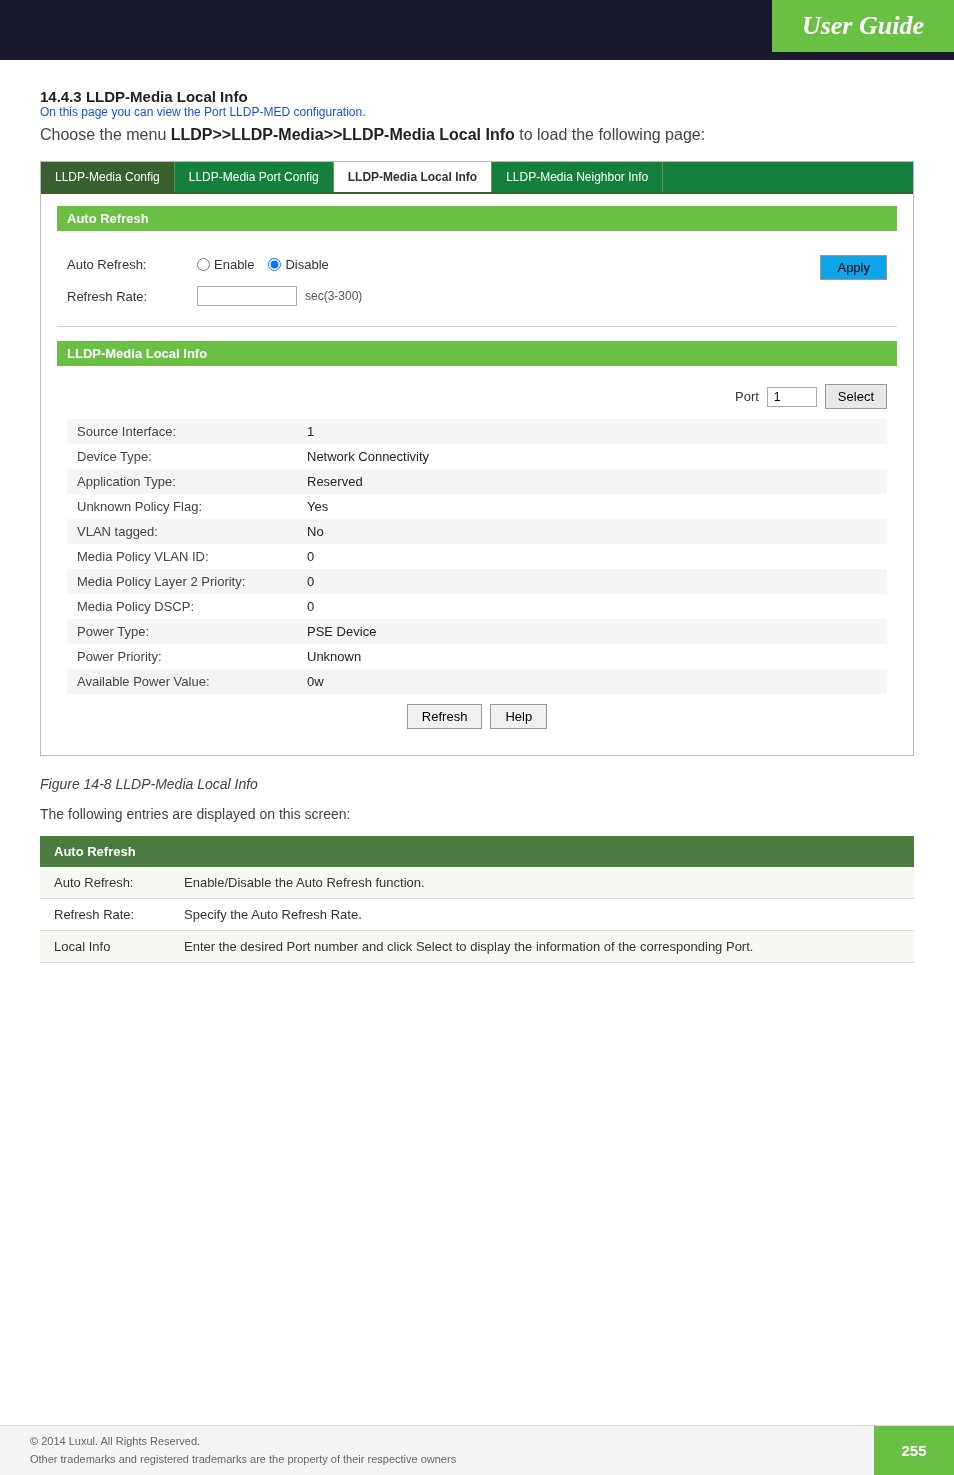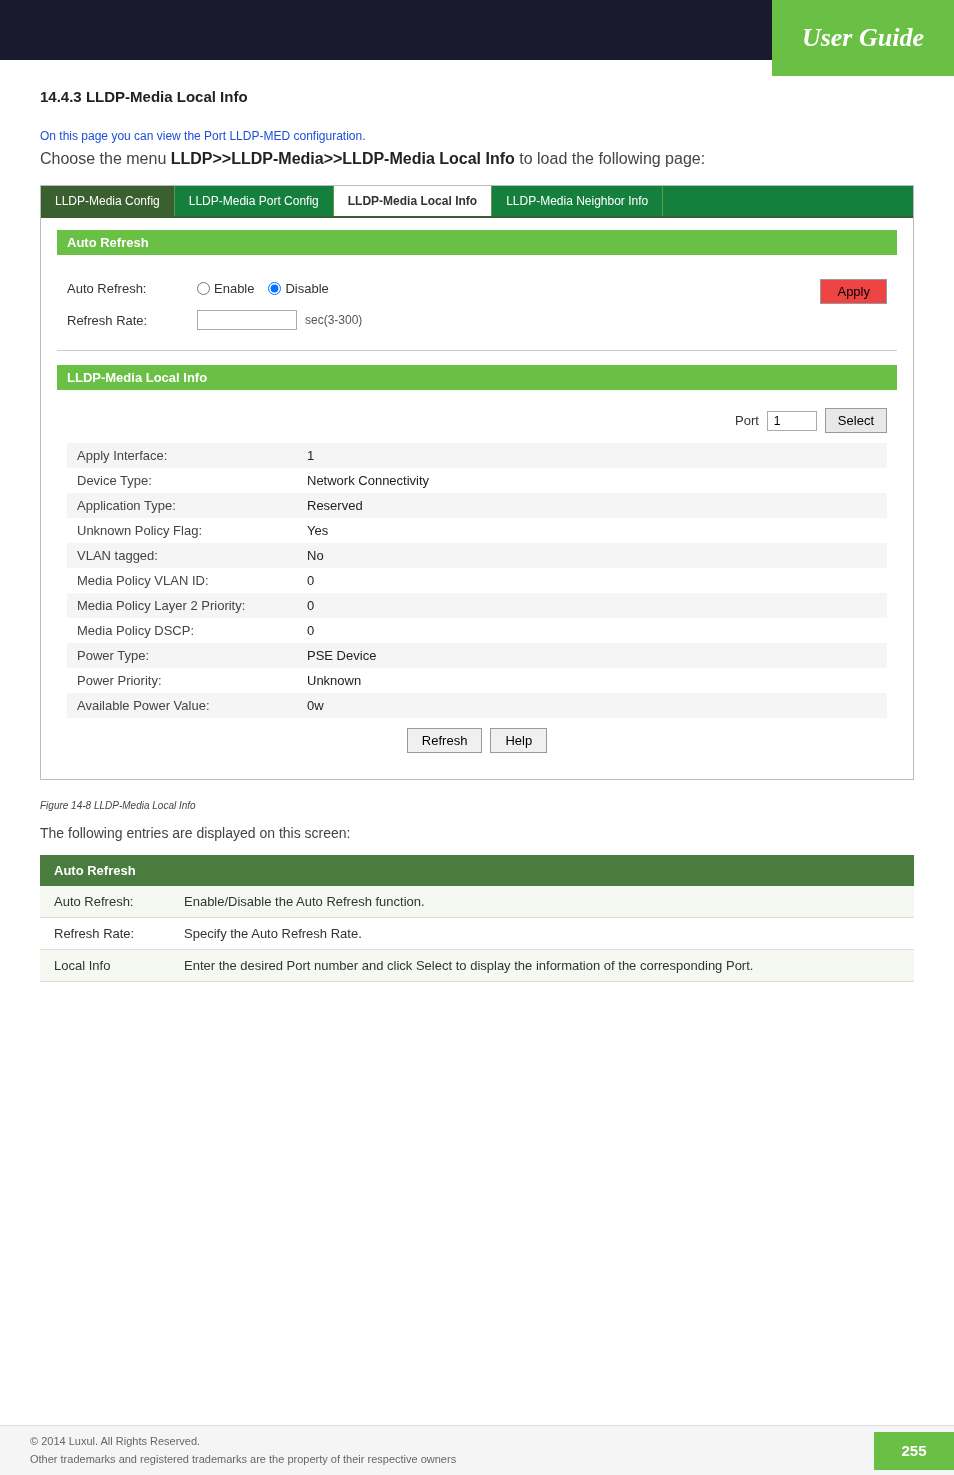--- a/index.html
+++ b/index.html
@@ -19,42 +19,42 @@
       height: 60px;
       width: 100%;
       position: relative;
     }
     .header-title-box {
       position: absolute;
       right: 0;
       top: 0;
       background: #6abf45;
       padding: 8px 30px;
-      height: 76px;
+      height: 52px;
       display: flex;
       align-items: center;
     }
     .header-title {
       color: #fff;
       font-size: 26px;
       font-style: italic;
       font-weight: bold;
       font-family: Georgia, serif;
     }
 
     
     .main-content {
       padding: 28px 40px 20px 40px;
     }
 
     .section-heading {
       font-size: 15px;
       font-weight: bold;
       color: #222;
-      margin-bottom: 24px;
+      margin-bottom: 0;
     }
     .section-desc {
       font-size: 12px;
       color: #1d4ed8;
       margin-bottom: 4px;
     }
     .section-nav-text {
       font-size: 16px;
       color: #444;
       margin-bottom: 14px;
@@ -149,21 +149,21 @@
       border: 1px solid #aaa;
       padding: 2px 6px;
       width: 100px;
       font-size: 12px;
     }
     .hint-text {
       font-size: 12px;
       color: #555;
     }
     .apply-btn {
-      background: #ef4444;
+      background: #0ea5e9;
       border: 1px solid #999;
       padding: 4px 16px;
       font-size: 13px;
       cursor: pointer;
       margin-left: auto;
     }
     .apply-row {
       display: flex;
       justify-content: flex-end;
       margin-top: 6px;
@@ -234,21 +234,21 @@
       background: #f0f0f0;
       border: 1px solid #999;
       padding: 4px 14px;
       font-size: 13px;
       cursor: pointer;
     }
 
     
     .figure-caption {
       font-style: italic;
-      font-size: 10px;
+      font-size: 14px;
       color: #444;
       margin-bottom: 14px;
     }
 
     
     .desc-text {
       font-size: 14px;
       color: #444;
       margin-bottom: 14px;
     }
@@ -303,21 +303,21 @@
       flex: 1;
       padding-left: 30px;
     }
     .footer-text {
       font-size: 11px;
       color: #666;
       line-height: 1.6;
     }
     .footer-right {
       background: #6abf45;
-      height: 38px;
+      height: 50px;
       width: 80px;
       display: flex;
       align-items: center;
       justify-content: center;
     }
     .footer-page {
       color: #fff;
       font-size: 15px;
       font-weight: bold;
     }
@@ -387,21 +387,21 @@
       <div class="local-info-section">
         <div class="port-row">
           <span class="port-label">Port</span>
           <input type="text" class="port-input" value="1" style="">
           <button class="select-btn">Select</button>
         </div>
 
         <table class="info-table">
           <tbody>
             <tr>
-              <td>Apply Interface:</td>
+              <td>Source Interface:</td>
               <td>1</td>
             </tr>
             <tr>
               <td>Device Type:</td>
               <td>Network Connectivity</td>
             </tr>
             <tr>
               <td>Application Type:</td>
               <td>Reserved</td>
             </tr>

